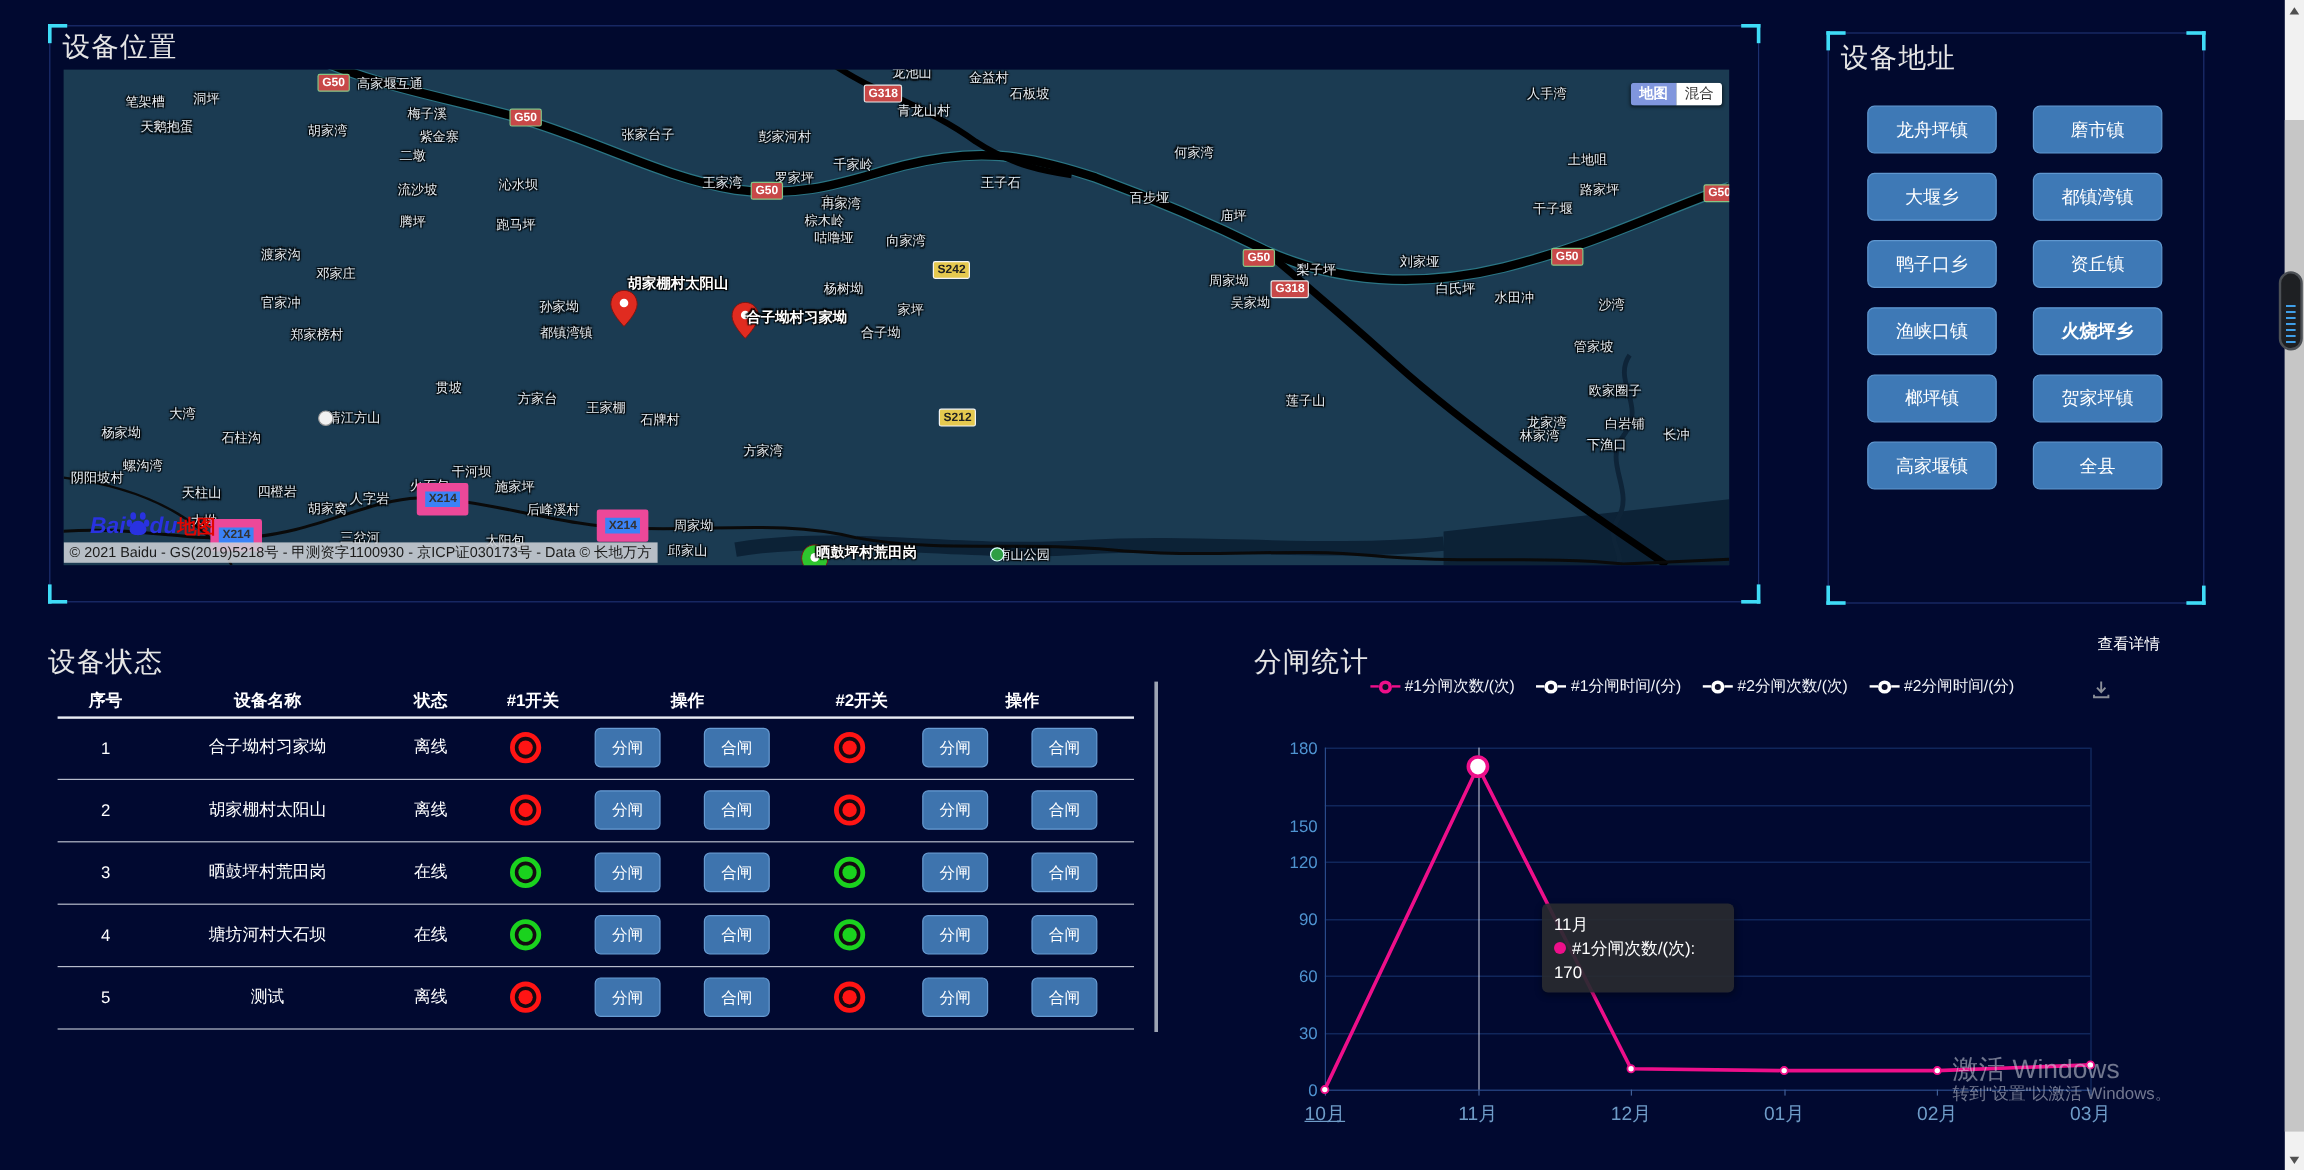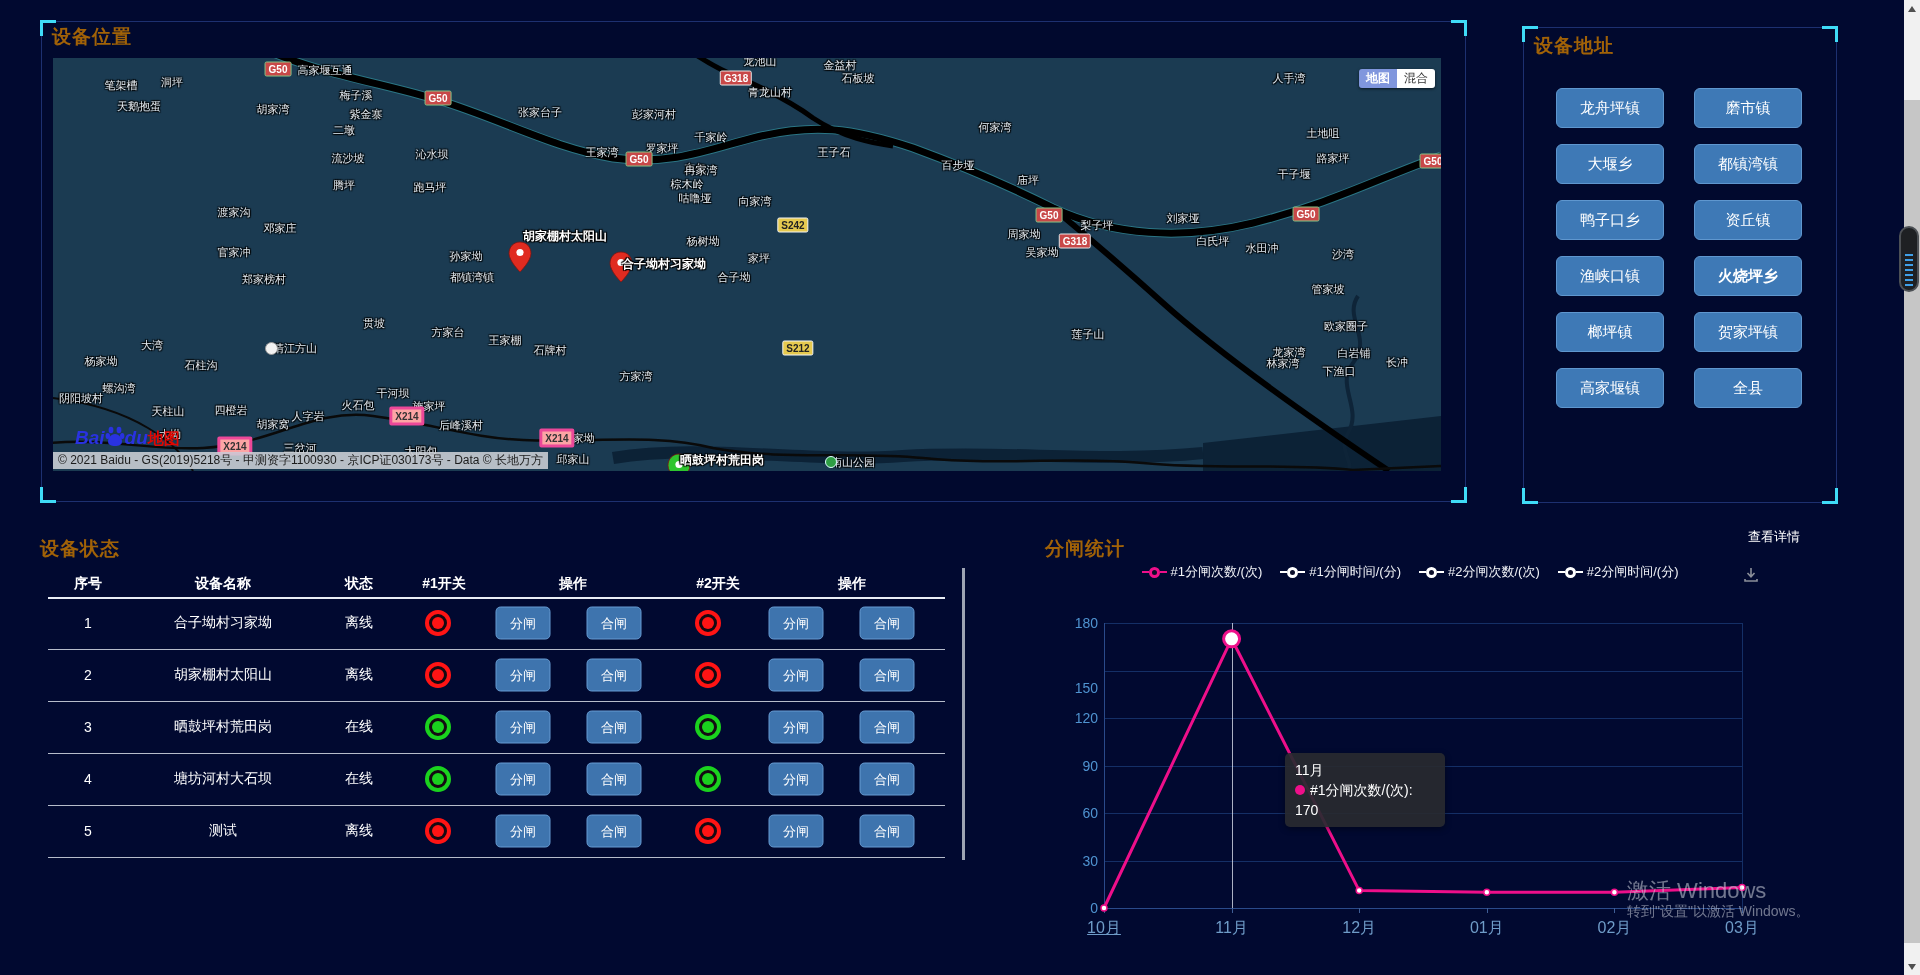--- a/index.html
+++ b/index.html
@@ -3,29 +3,29 @@
 <meta charset="utf-8">
 <style>
   * { margin:0; padding:0; box-sizing:border-box; }
   html,body { width:1920px; height:975px; overflow:hidden; background:#010930; font-family:"Liberation Sans", sans-serif; }
   .panel { position:absolute; border:1px solid #1d3070; background:rgba(2,10,45,.4); }
   .corner { position:absolute; width:16px; height:16px; border:0 solid #3fdcf7; }
   .corner.tl { left:-2px; top:-2px; border-left-width:3px; border-top-width:3px; }
   .corner.tr { right:-2px; top:-2px; border-right-width:3px; border-top-width:3px; }
   .corner.bl { left:-2px; bottom:-2px; border-left-width:3px; border-bottom-width:3px; }
   .corner.br { right:-2px; bottom:-2px; border-right-width:3px; border-bottom-width:3px; }
-  .ptitle { position:absolute; color:#a16207; font-size:19px; font-weight:bold; letter-spacing:1px; }
+  .ptitle { position:absolute; color:#e5e5e5; font-size:23px; font-weight:normal; letter-spacing:1px; }
   
   #map { position:absolute; left:11px; top:36px; width:1388px; height:413px; background:#1b3b52; overflow:hidden; }
   .mlabel { position:absolute; color:#e6edf3; font-size:11px; white-space:nowrap; text-shadow:1px 1px 1px #000,-1px -1px 1px #000,1px -1px 1px #000,-1px 1px 1px #000; transform:translate(-50%,-50%); }
   .badge { position:absolute; font-size:10px; font-weight:bold; padding:0 3px; border-radius:2px; transform:translate(-50%,-50%); line-height:13px; }
   .badge.g50 { background:#c84848; color:#fff; border:1px solid #86c586; }
   .badge.g318 { background:#c84848; color:#fff; border:1px solid #e8e8e8; }
   .badge.s { background:#e5c94f; color:#222; border:1px solid #f5f5f5; }
-  .badge.x { background:#fca5a5; color:#333; border:3px solid #ec4899;margin-left:38px; }
+  .badge.x { background:#3b82f6; color:#333; border:7px solid #ec4899; }
   .pin { position:absolute; transform:translate(-50%,-100%); }
   .pinlabel { position:absolute; color:#fff; font-size:12px; font-weight:bold; white-space:nowrap; text-shadow:1px 1px 1px #000,-1px -1px 1px #000,1px -1px 1px #000,-1px 1px 1px #000; }
   #attribution { position:absolute; left:0; top:394px; height:17px; line-height:17px; background:rgba(205,208,214,.88); color:#1c1c1c; font-size:12px; padding:0 5px; white-space:nowrap; }
   #baidu-logo { position:absolute; left:22px; top:364px; font-size:19px; font-weight:bold; font-style:italic; }
   #baidu-logo .b1 { color:#2932e1; } #baidu-logo .b2 { color:#e10601; font-style:normal; font-size:16px; }
   #maptype { position:absolute; left:1306px; top:11px; height:19px; display:flex; border-radius:3px; overflow:hidden; box-shadow:0 1px 3px rgba(0,0,0,.6); font-size:12px; line-height:19px; }
   #maptype .mt { padding:0 7px; cursor:pointer; }
   #maptype .mt.active { background:#8096dd; color:#fff; font-weight:bold; }
   #maptype .mt.idle { background:#fff; color:#333; }
   
@@ -91,21 +91,21 @@
       <path d="M640,-5 C660,8 672,14 683,18 C710,30 740,45 760,60 C790,80 820,85 840,88" stroke="#000000" stroke-width="5" fill="none"></path>
       <path d="M1000,150 C1030,175 1060,200 1110,245 C1160,290 1250,355 1336,413" stroke="#000000" stroke-width="6" fill="none"></path>
       <path d="M-5,385 C60,380 100,393 150,390 C220,386 260,350 320,358 C380,366 420,380 470,382 C540,385 600,375 660,390 C730,403 800,393 870,400 C950,408 1020,398 1090,405 C1160,412 1230,405 1300,412 L1388,408" stroke="#0a0a0a" stroke-width="2.5" fill="none"></path>
       <path d="M0,340 C40,345 70,355 95,370 C115,382 130,395 140,413" stroke="#0a0a0a" stroke-width="2" fill="none"></path>
     </svg>
     <div id="map-labels">
         <div class="mlabel" style="left: 68px; top: 27px;">笔架槽</div>
         <div class="mlabel" style="left: 119px; top: 24px;">洞坪</div>
         <div class="mlabel" style="left: 272px; top: 12px;">高家堰互通</div>
         <div class="mlabel" style="left: 707px; top: 3px;">龙池山</div>
-        <div class="mlabel" style="left: 787px; top: 7px;">金益村</div>
+        <div class="mlabel" style="left: 771px; top: 7px;">金益村</div>
         <div class="mlabel" style="left: 805px; top: 20px;">石板坡</div>
         <div class="mlabel" style="left: 717px; top: 34px;">青龙山村</div>
         <div class="mlabel" style="left: 86px; top: 48px;">天鹅抱蛋</div>
         <div class="mlabel" style="left: 220px; top: 51px;">胡家湾</div>
         <div class="mlabel" style="left: 303px; top: 37px;">梅子溪</div>
         <div class="mlabel" style="left: 313px; top: 56px;">紫金寨</div>
         <div class="mlabel" style="left: 291px; top: 72px;">二墩</div>
         <div class="mlabel" style="left: 295px; top: 100px;">流沙坡</div>
         <div class="mlabel" style="left: 379px; top: 96px;">沁水坝</div>
         <div class="mlabel" style="left: 291px; top: 127px;">腾坪</div>

